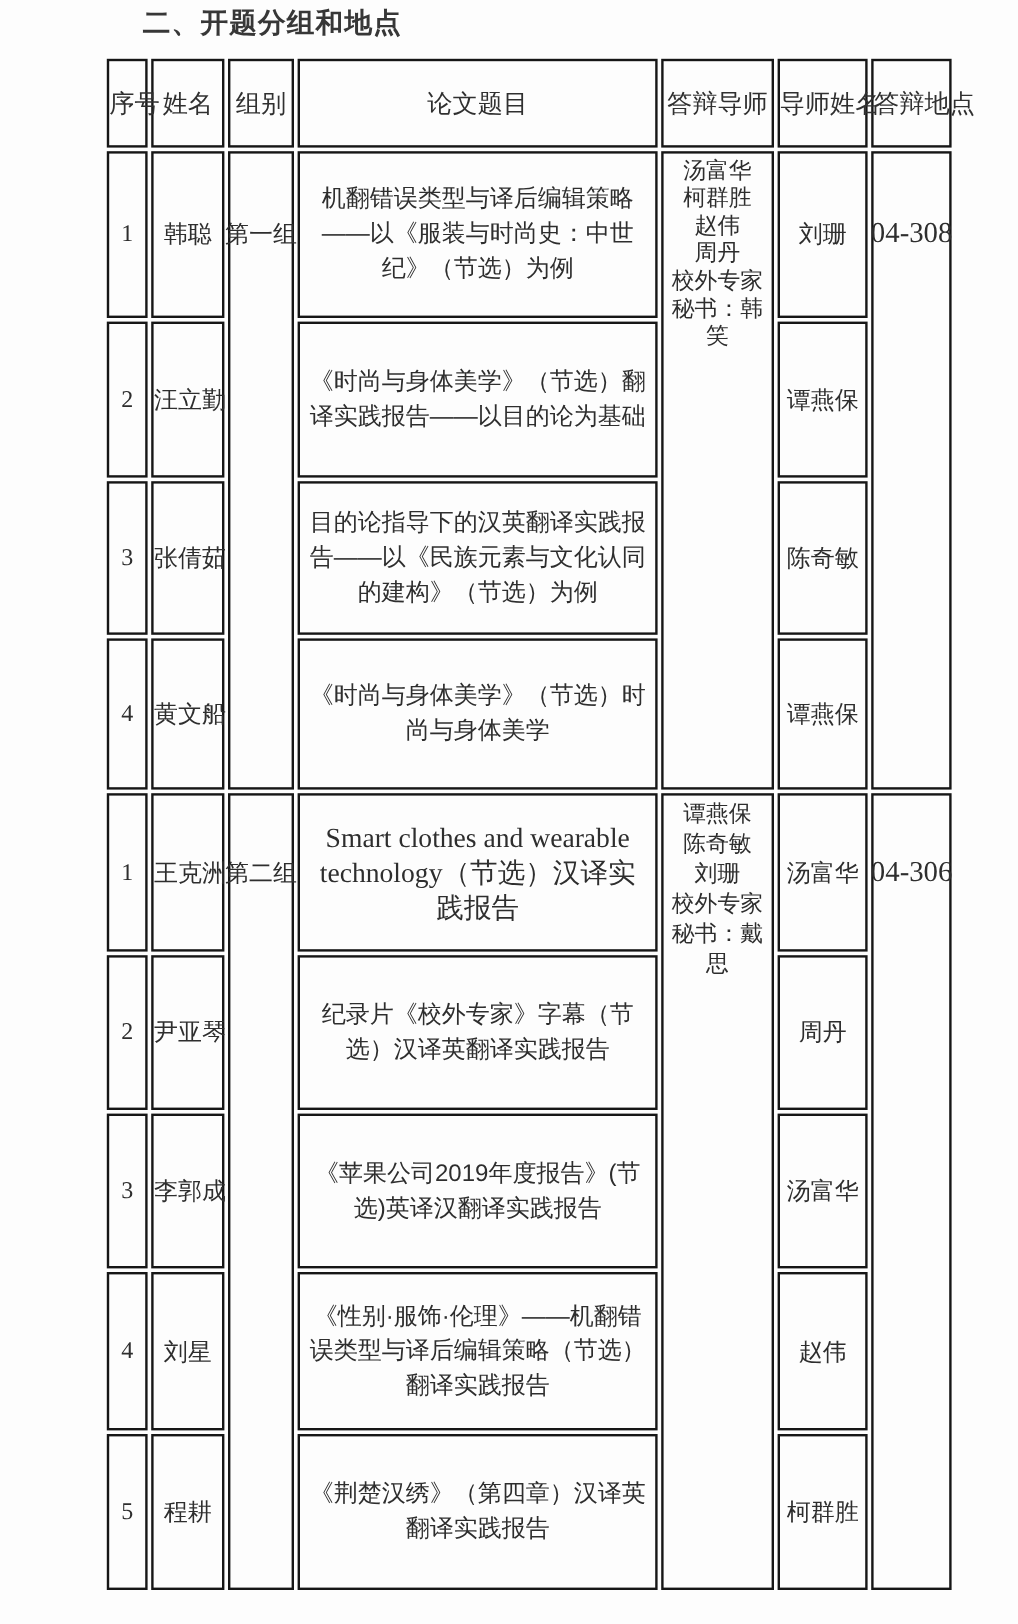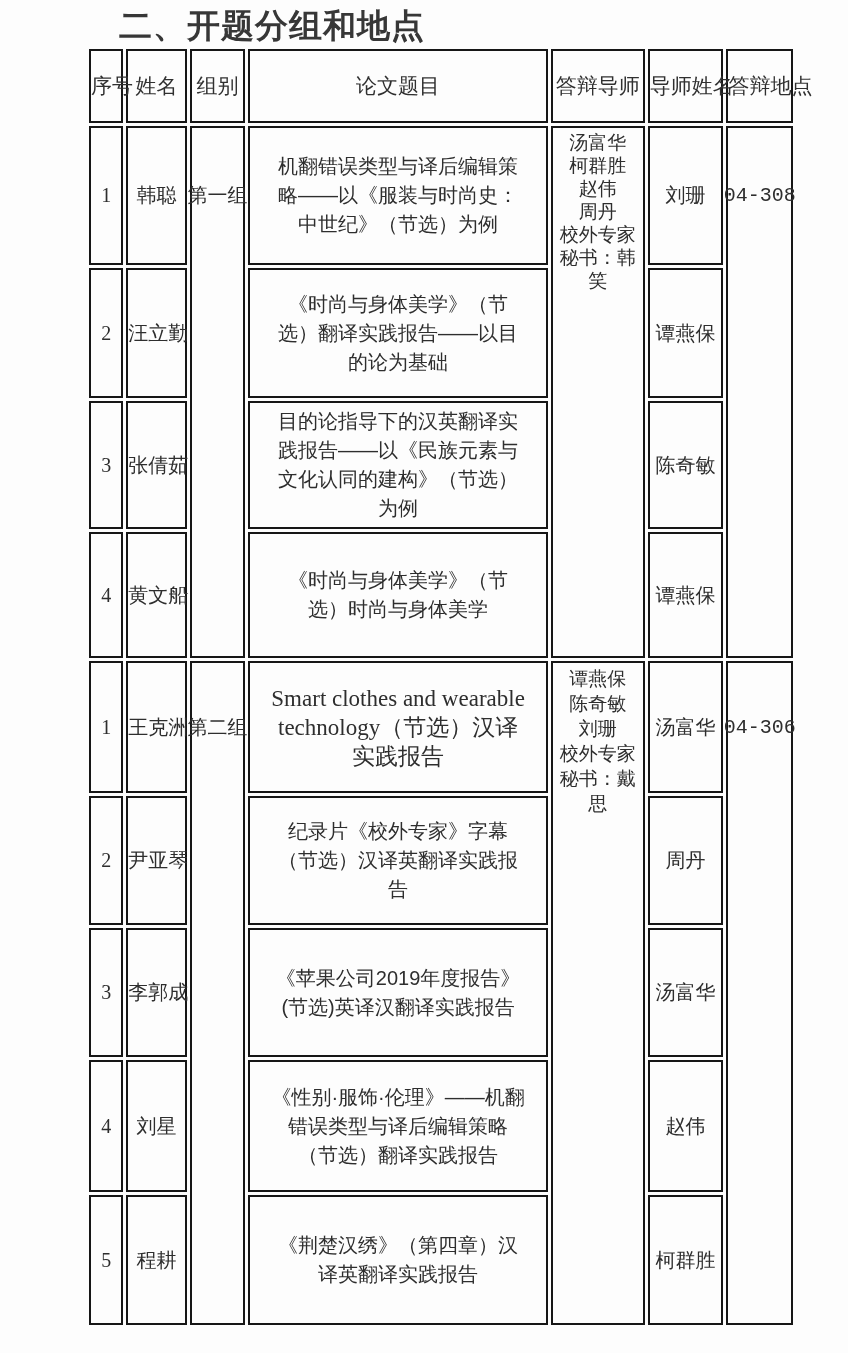--- a/index.html
+++ b/index.html
@@ -12,21 +12,21 @@
   .page {
     position: relative;
     width: 848px;
     height: 1353px;
     overflow: hidden;
   }
   .doc-title {
     position: absolute;
     top: 4px;
     left: 119px;
-    font-size: 33px;
+    font-size: 23px;
     font-weight: bold;
     color: #373737;
     letter-spacing: 1px;
     white-space: nowrap;
     text-align: right;
   }
   table.defense-table {
     position: absolute;
     top: 46px;
     left: 86px;
@@ -46,28 +46,28 @@
   th {
     font-size: 21px;
     font-weight: normal;
     color: #303030;
     white-space: nowrap;
   }
   td { font-size: 20px; }
   .c-no   { font-family: "Liberation Serif", serif; font-size: 20px; }
   .c-name { white-space: nowrap; }
   .c-thesis {
-    padding: 2px 20px;
+    padding: 2px 7px;
     line-height: 29px;
     text-align: center;
   }
   .c-thesis.en { font-family: "Liberation Serif", serif; font-size: 23px; }
   .c-group, .c-advisors, .c-loc { vertical-align: top; }
   .c-group  { white-space: nowrap; }
-  .c-loc    { font-family: Liberation Mono, monospace; font-size: 20px; white-space: nowrap; }
+  .c-loc    { font-family: Liberation Serif, serif; font-size: 24px; white-space: nowrap; }
   .vbox {
     display: flex;
     align-items: center;
     justify-content: center;
     width: 100%;
   }
   .vbox.g1 { height: 135px; }
   .vbox.g2 { height: 128px; }
   .c-advisors .adv {
     white-space: pre-line;

